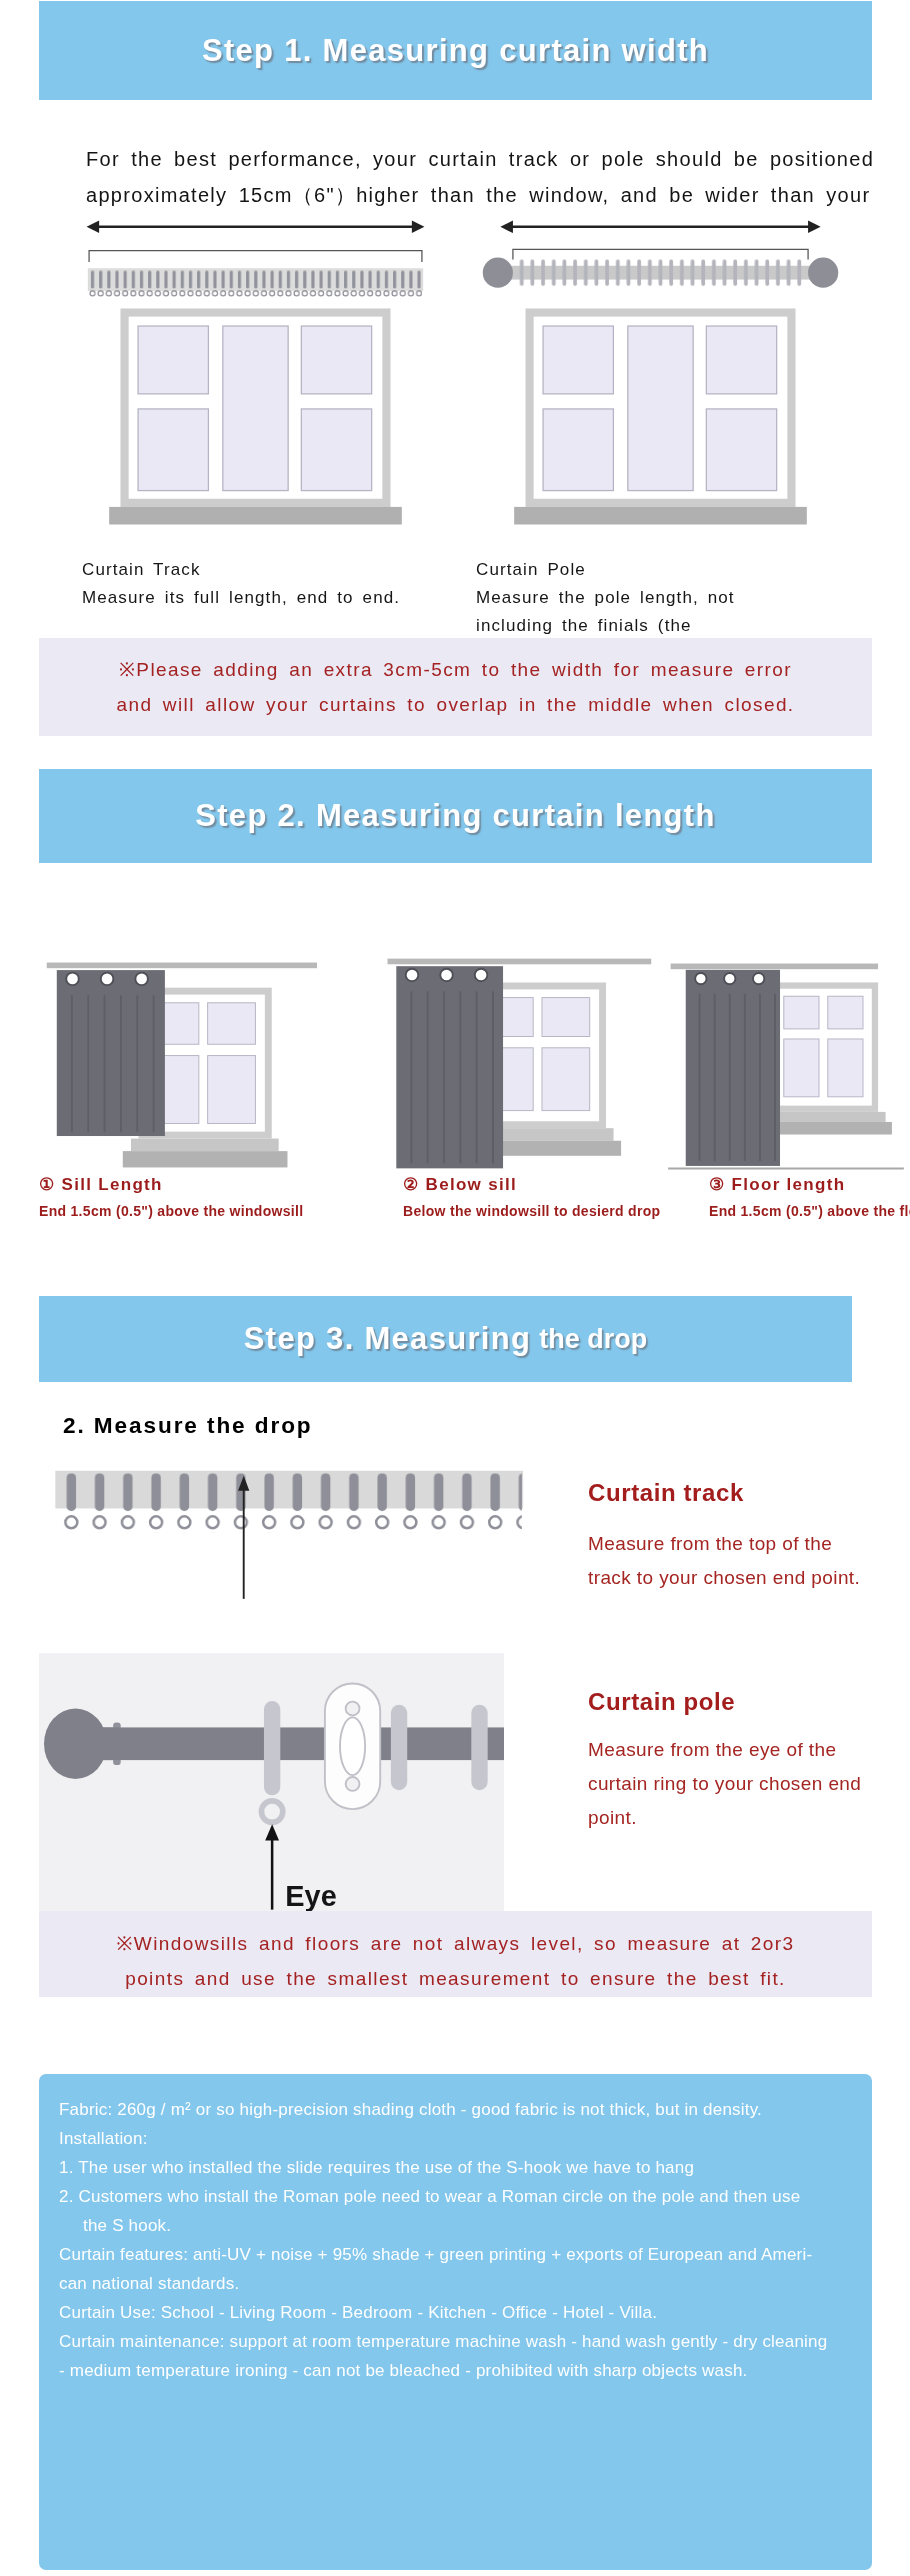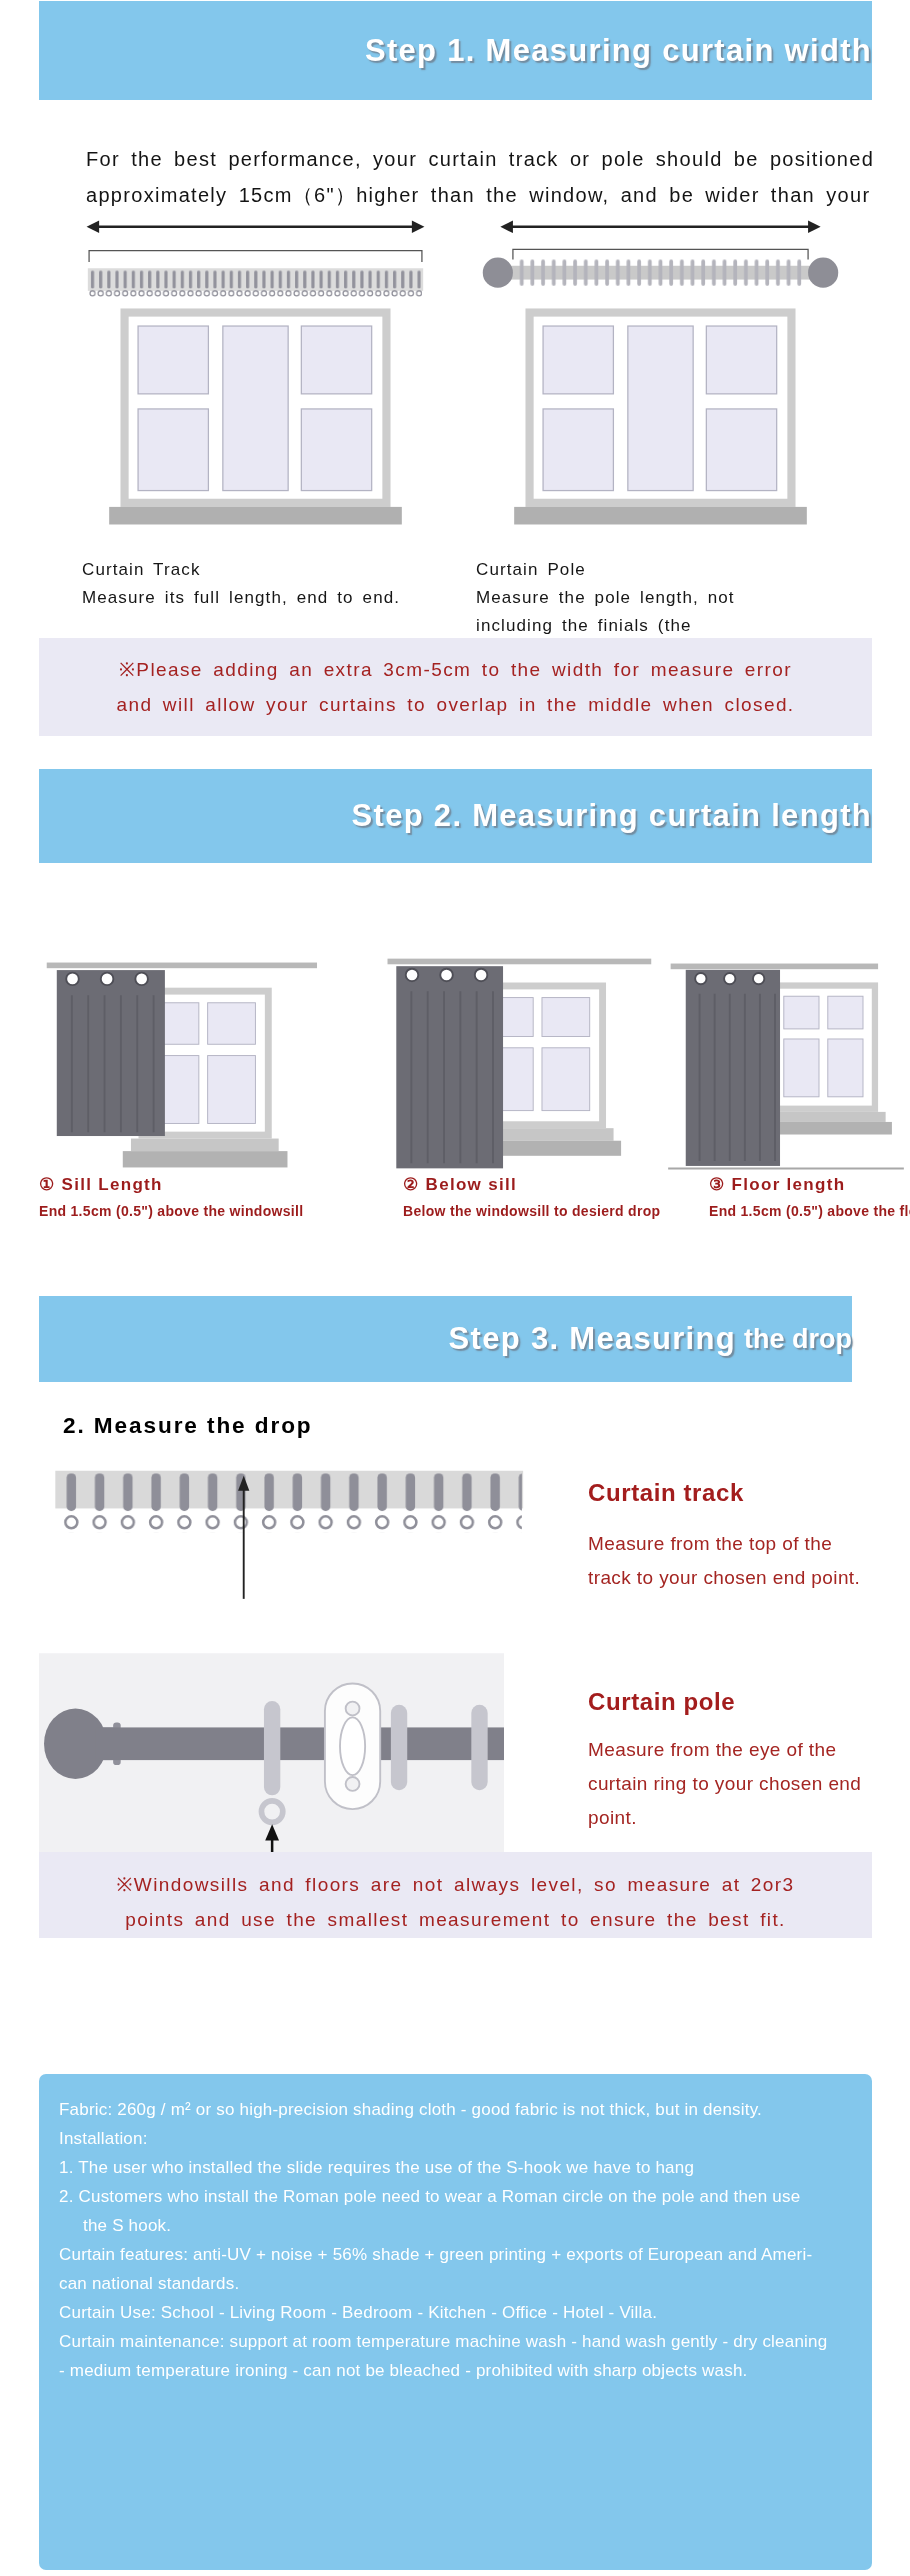--- a/index.html
+++ b/index.html
@@ -1,38 +1,38 @@
 <!DOCTYPE html>
 <html style="font-size:10px"><head>
 <meta charset="utf-8">
 <style>
   html,body{margin:0;padding:0;background:#ffffff;}
   .page{position:relative;width:910px;height:2576px;background:#ffffff;overflow:hidden;
         font-family:"Liberation Sans",sans-serif;}
   
   .banner{position:absolute;left:39px;width:833px;background:#83C7EC;display:flex;
-          align-items:center;justify-content:flex-end;color:#ffffff;font-weight:bold;
+          align-items:center;justify-content:center;color:#ffffff;font-weight:bold;
           font-size:31px;letter-spacing:1.3px;
           text-shadow:1.9px 1.9px 1.3px rgba(110,128,145,0.85);white-space:nowrap;}
   .banner--1{top:1.3px;height:99px;}
   .banner--2{top:769px;height:94px;}
   .banner--3{top:1296px;height:86px;width:813px;}
   .banner__suffix{font-size:27px;letter-spacing:0;margin-left:8px;}
   
   .intro{position:absolute;left:86px;top:141px;width:799px;font-size:20px;line-height:36px;
          letter-spacing:1.3px;word-spacing:4.4px;color:#141414;white-space:nowrap;}
   .cap{position:absolute;font-size:17px;line-height:28px;letter-spacing:1.1px;word-spacing:3.1px;
        color:#161616;white-space:nowrap;}
   .cap--track{left:82px;top:556px;}
   .cap--pole{left:476px;top:556px;}
   .warnbox{position:absolute;left:39px;width:833px;background:#EAE9F4;color:#A42221;
            text-align:center;font-size:19px;line-height:35px;letter-spacing:1.4px;word-spacing:3.8px;
            box-sizing:border-box;white-space:nowrap;}
   .warnbox--1{top:638px;height:98px;padding-top:14px;}
-  .warnbox--2{top:1852px;height:86px;padding-top:15px;}
+  .warnbox--2{top:1911px;height:86px;padding-top:15px;}
   .sec-heading{position:absolute;font-size:22.6px;font-weight:bold;color:#000;letter-spacing:1.6px;
                white-space:nowrap;}
   .sec-heading--decide{left:58px;top:893px;}
   .sec-heading--drop{left:63px;top:1413px;letter-spacing:1.9px;}
   
   .opt{position:absolute;color:#9C1C1C;white-space:nowrap;}
   .opt__title{font-size:17px;font-weight:bold;letter-spacing:1.3px;}
   .opt__desc{font-size:14px;font-weight:bold;letter-spacing:0.3px;margin-top:7.5px;}
   .opt--1{left:39px;top:1174px;}
   .opt--2{left:403px;top:1174px;}
@@ -290,21 +290,21 @@
     <div>※Windowsills and floors are not always level, so measure at 2or3</div>
     <div>points and use the smallest measurement to ensure the best fit.</div>
   </div>
 
   <div class="info">
     <div>Fabric: 260g / m² or so high-precision shading cloth - good fabric is not thick, but in density.</div>
     <div>Installation:</div>
     <div>1. The user who installed the slide requires the use of the S-hook we have to hang</div>
     <div>2. Customers who install the Roman pole need to wear a Roman circle on the pole and then use</div>
     <div class="indent">the S hook.</div>
-    <div>Curtain features: anti-UV + noise + 56% shade + green printing + exports of European and Ameri-</div>
+    <div>Curtain features: anti-UV + noise + 95% shade + green printing + exports of European and Ameri-</div>
     <div>can national standards.</div>
     <div>Curtain Use: School - Living Room - Bedroom - Kitchen - Office - Hotel - Villa.</div>
     <div>Curtain maintenance: support at room temperature machine wash - hand wash gently - dry cleaning</div>
     <div>- medium temperature ironing - can not be bleached - prohibited with sharp objects wash.</div>
   </div>
 
 </div>
 
 
 </body></html>

